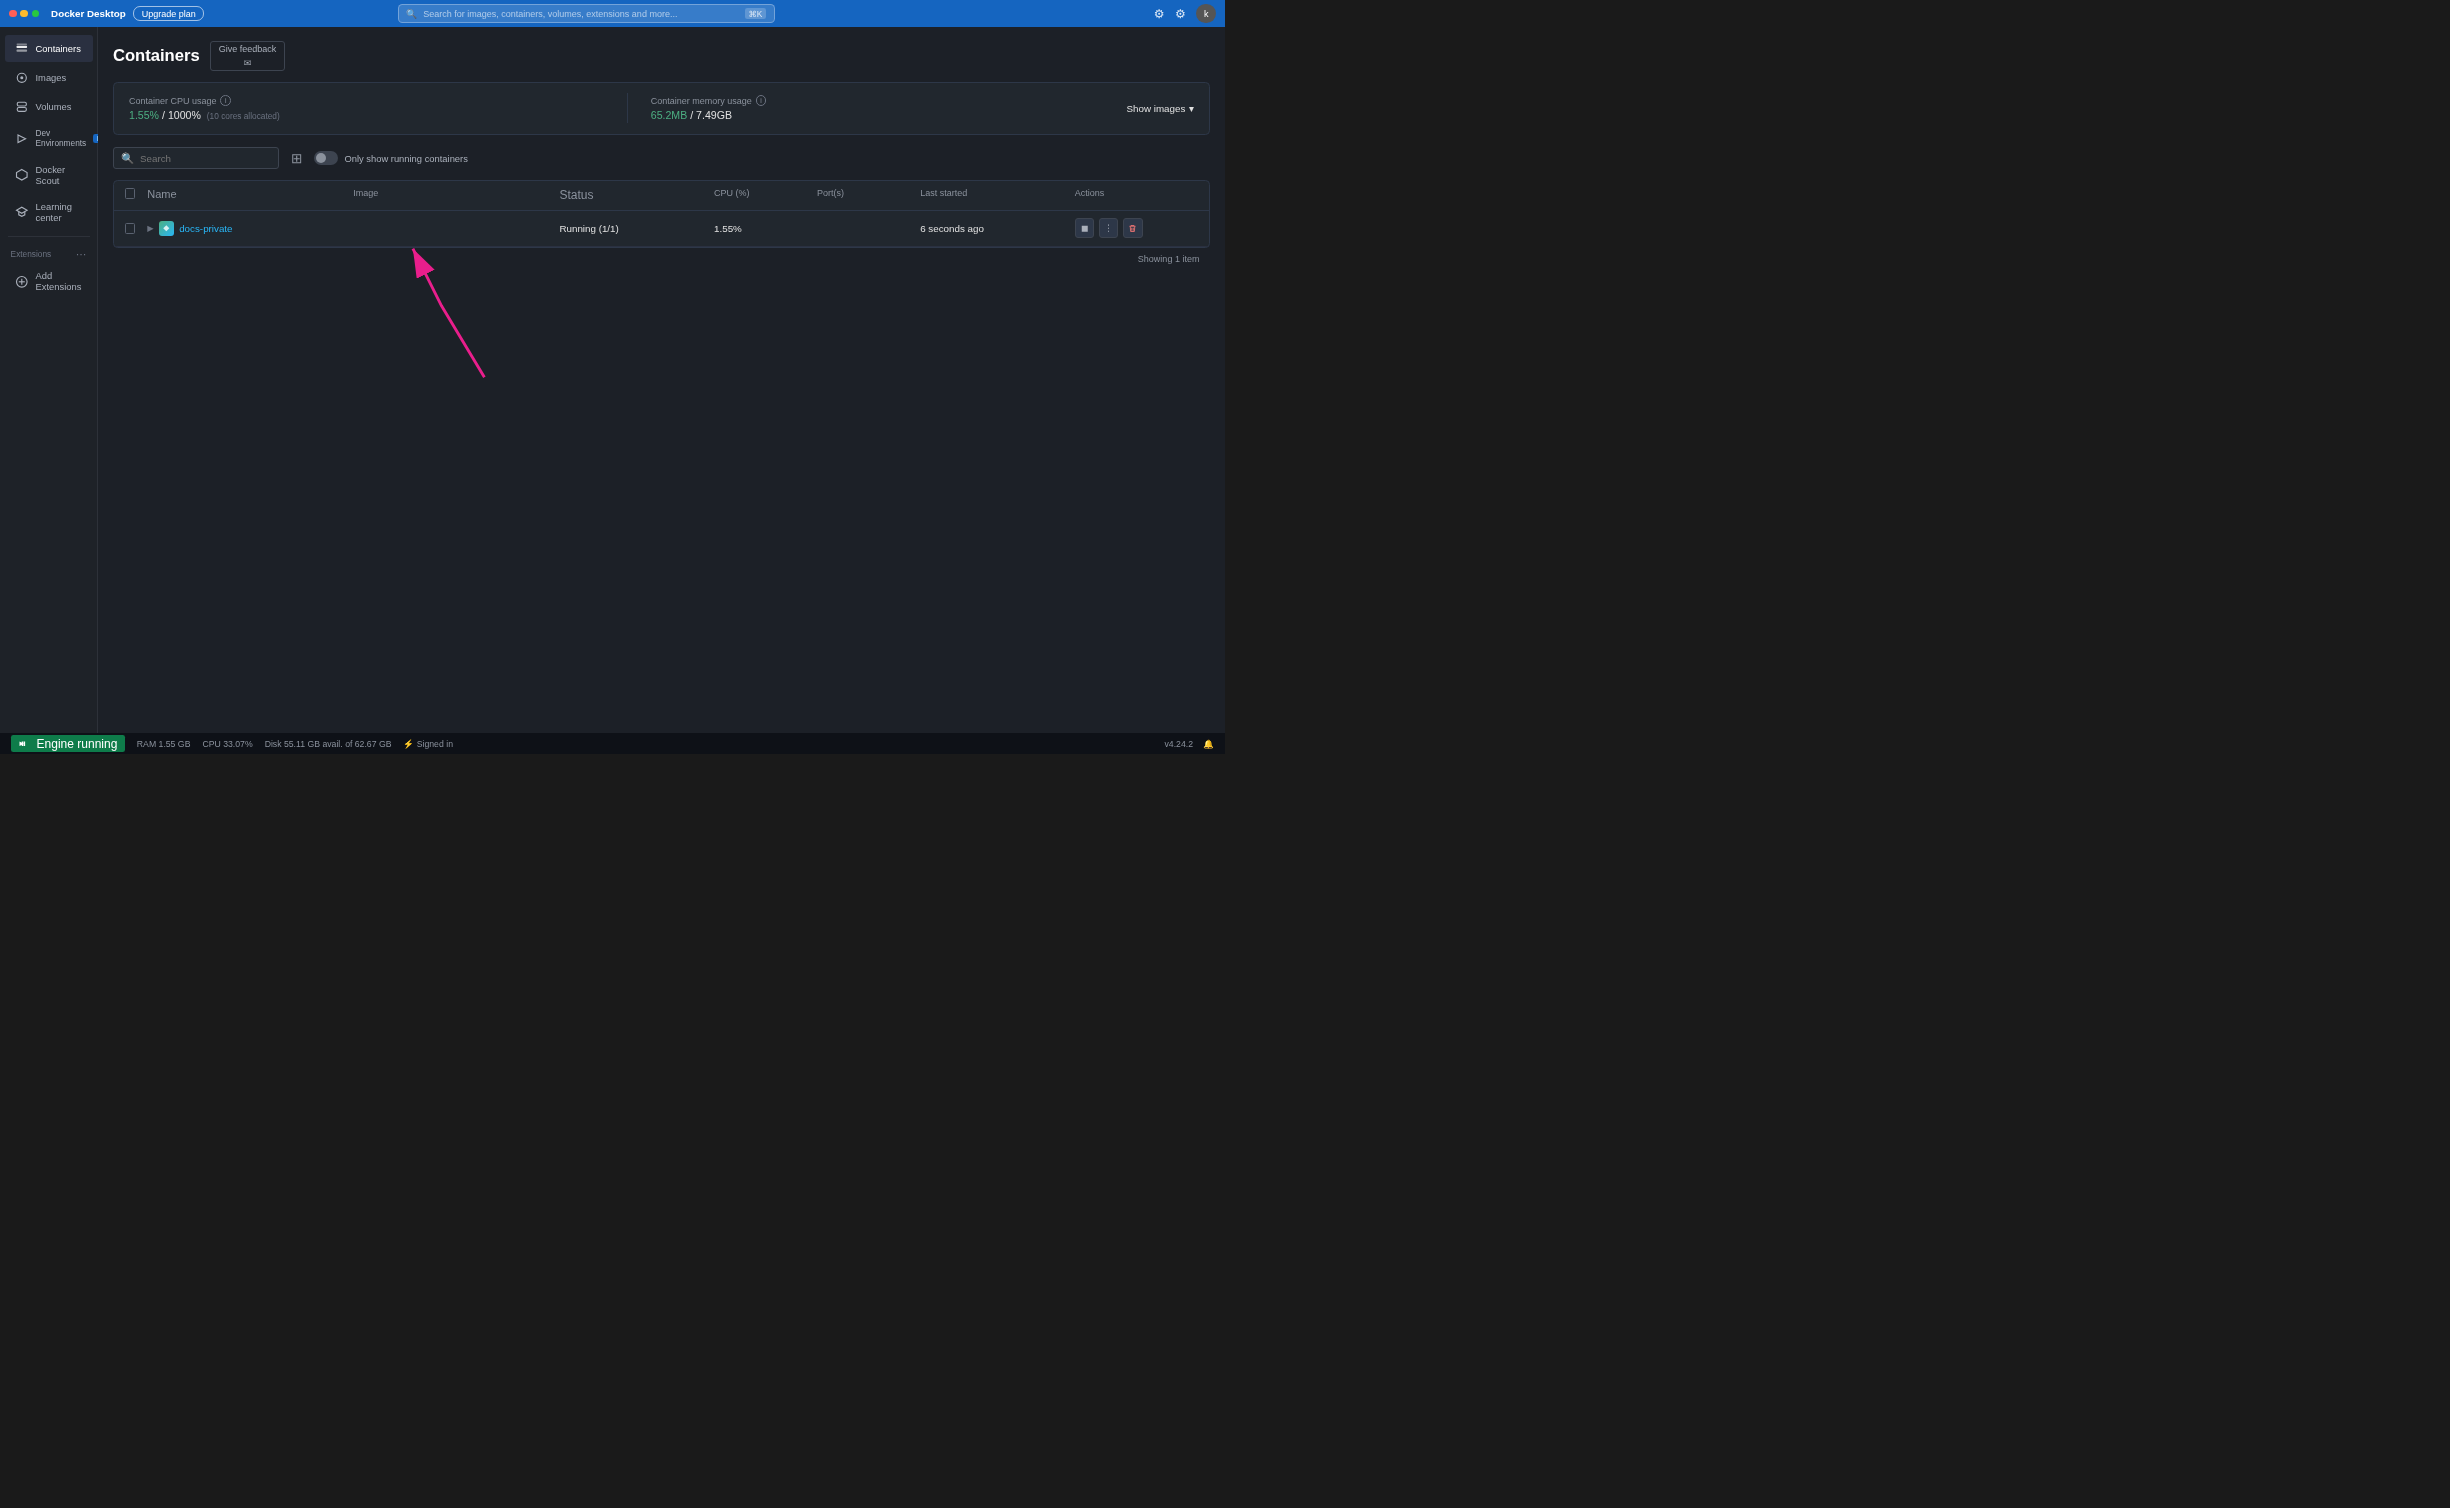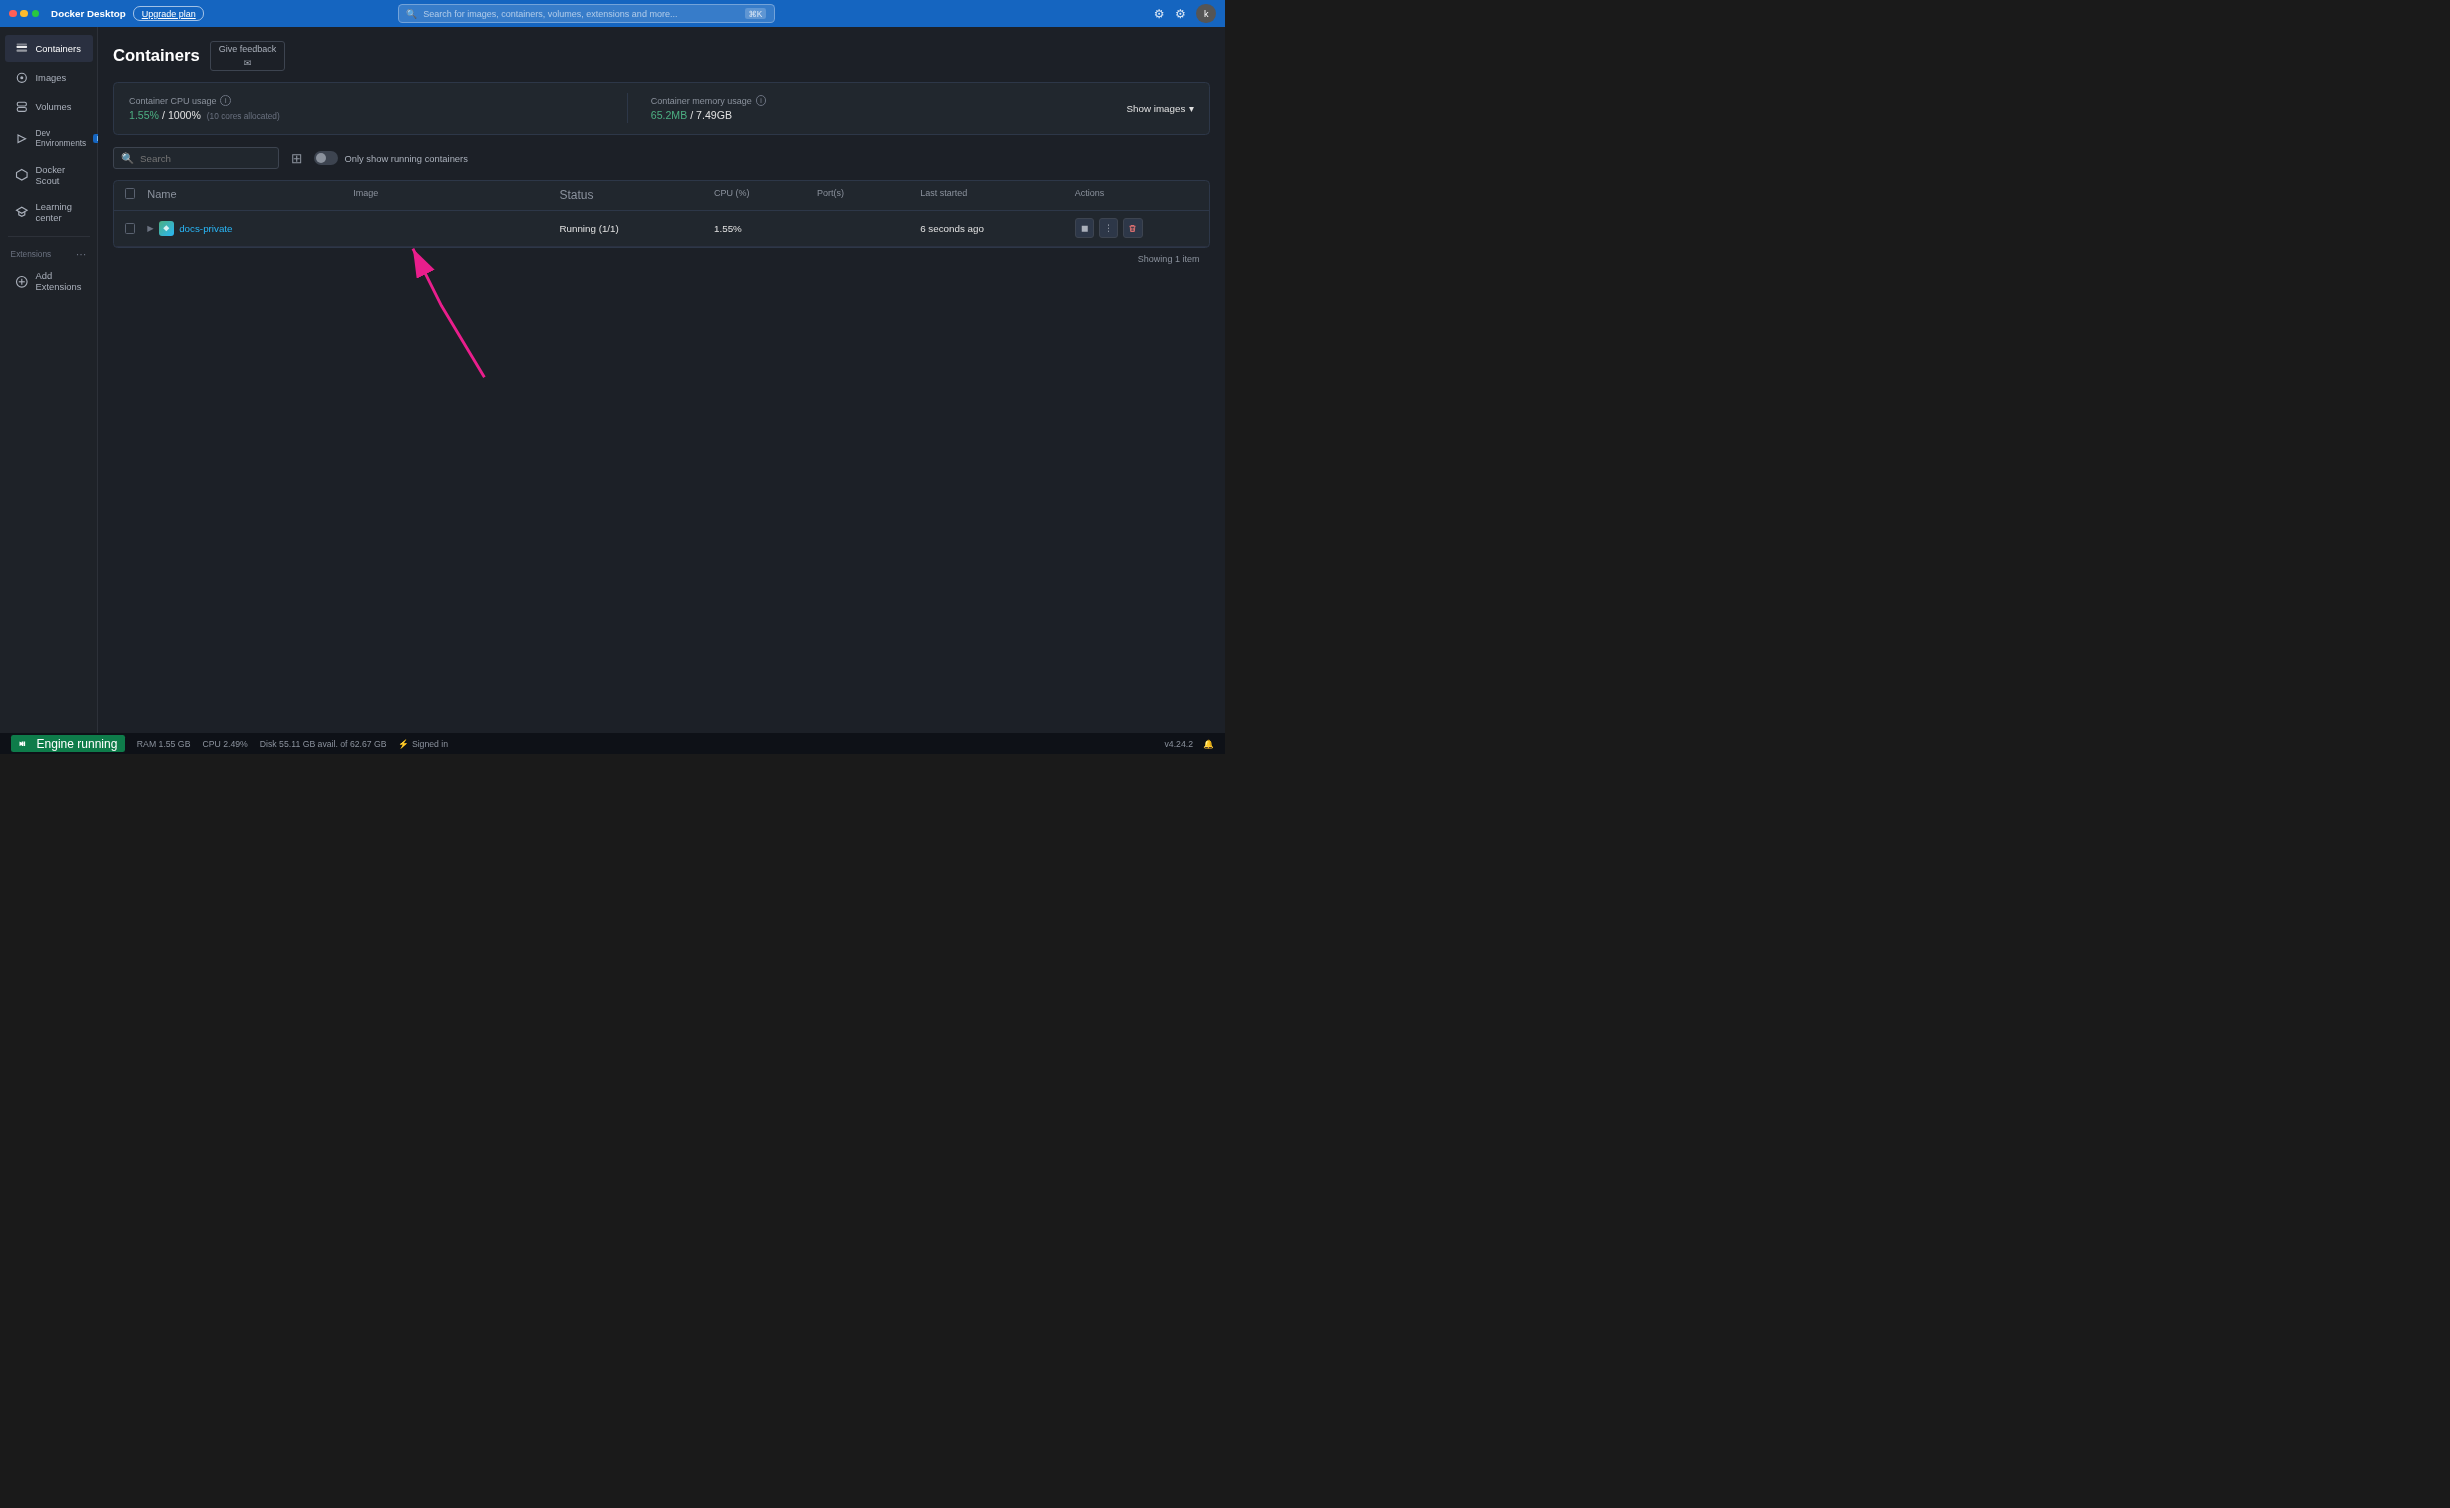--- a/index.html
+++ b/index.html
@@ -43,21 +43,20 @@
       margin-left: 4.5px;
     }
     .upgrade-btn {
       background: transparent;
       border: 1.1px solid rgba(255,255,255,0.6);
       color: #fff;
       border-radius: 7px;
       padding: 1.5px 7.5px;
       font-size: 9px;
       cursor: pointer;
-      text-decoration: underline;
     }
     .search-bar {
       flex: 1;
       max-width: 377px;
       margin: 0 auto;
       background: rgba(255,255,255,0.15);
       border: 0.8px solid rgba(255,255,255,0.3);
       border-radius: 4.5px;
       display: flex;
       align-items: center;
@@ -647,21 +646,21 @@
 <div class="footer">
   <div class="engine-status">
     <svg width="7.5" height="7.5" viewBox="0 0 10 10" fill="none">
       <polygon points="2,2 8,5 2,8" fill="#fff"></polygon>
       <rect x="5" y="2" width="2" height="6" fill="#fff"></rect>
       <rect x="7.5" y="2" width="2" height="6" fill="#fff"></rect>
     </svg>
     <span>Engine running</span>
   </div>
   <span>RAM 1.55 GB</span>
-  <span>CPU 2.49%</span>
+  <span>CPU 33.07%</span>
   <span>Disk 55.11 GB avail. of 62.67 GB</span>
   <span>⚡ <span>Signed in</span></span>
   <div class="footer-right">
     <span>v4.24.2</span>
     <span>🔔</span>
   </div>
 </div>
 
 <svg class="arrow-svg" viewBox="0 0 200 220" fill="none" xmlns="http://www.w3.org/2000/svg" style="position:absolute; top:234px; left:370px; width:143px; height:158px; pointer-events:none;">
   <defs>

